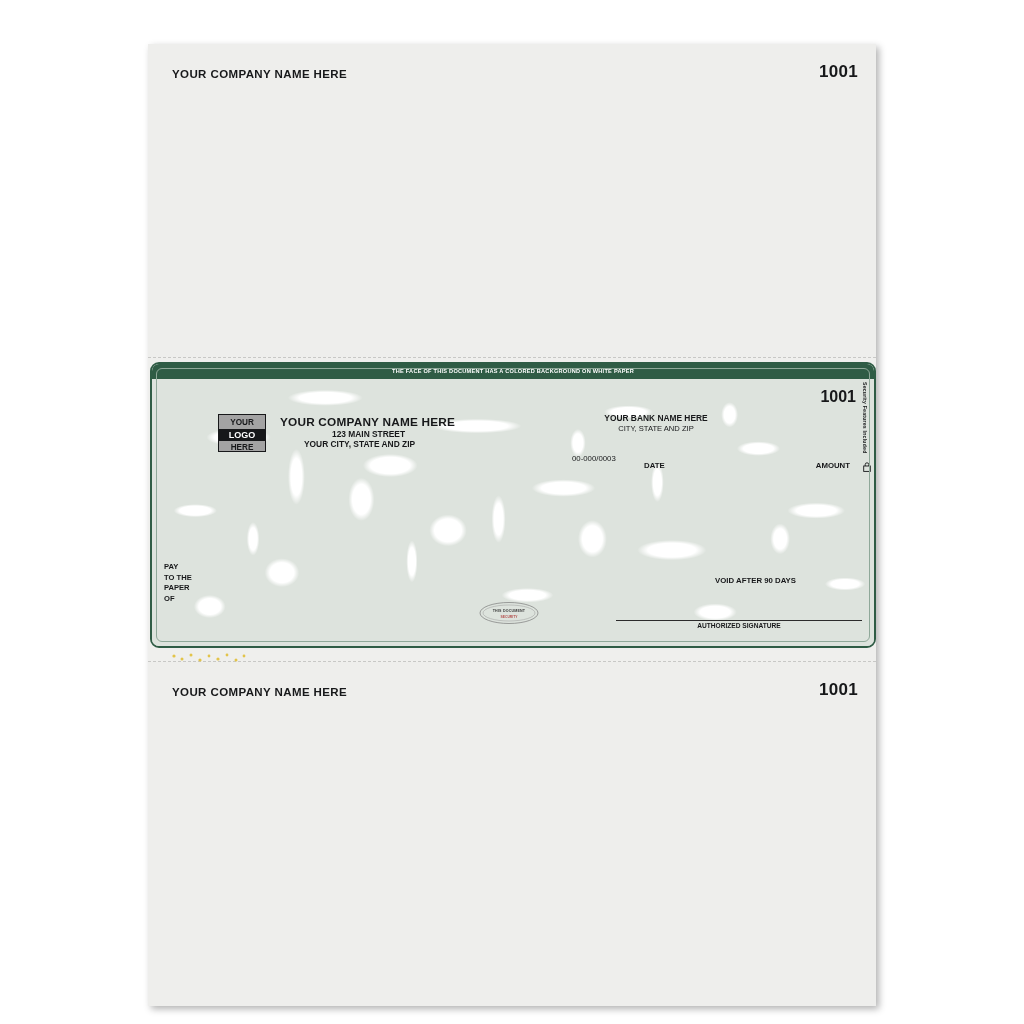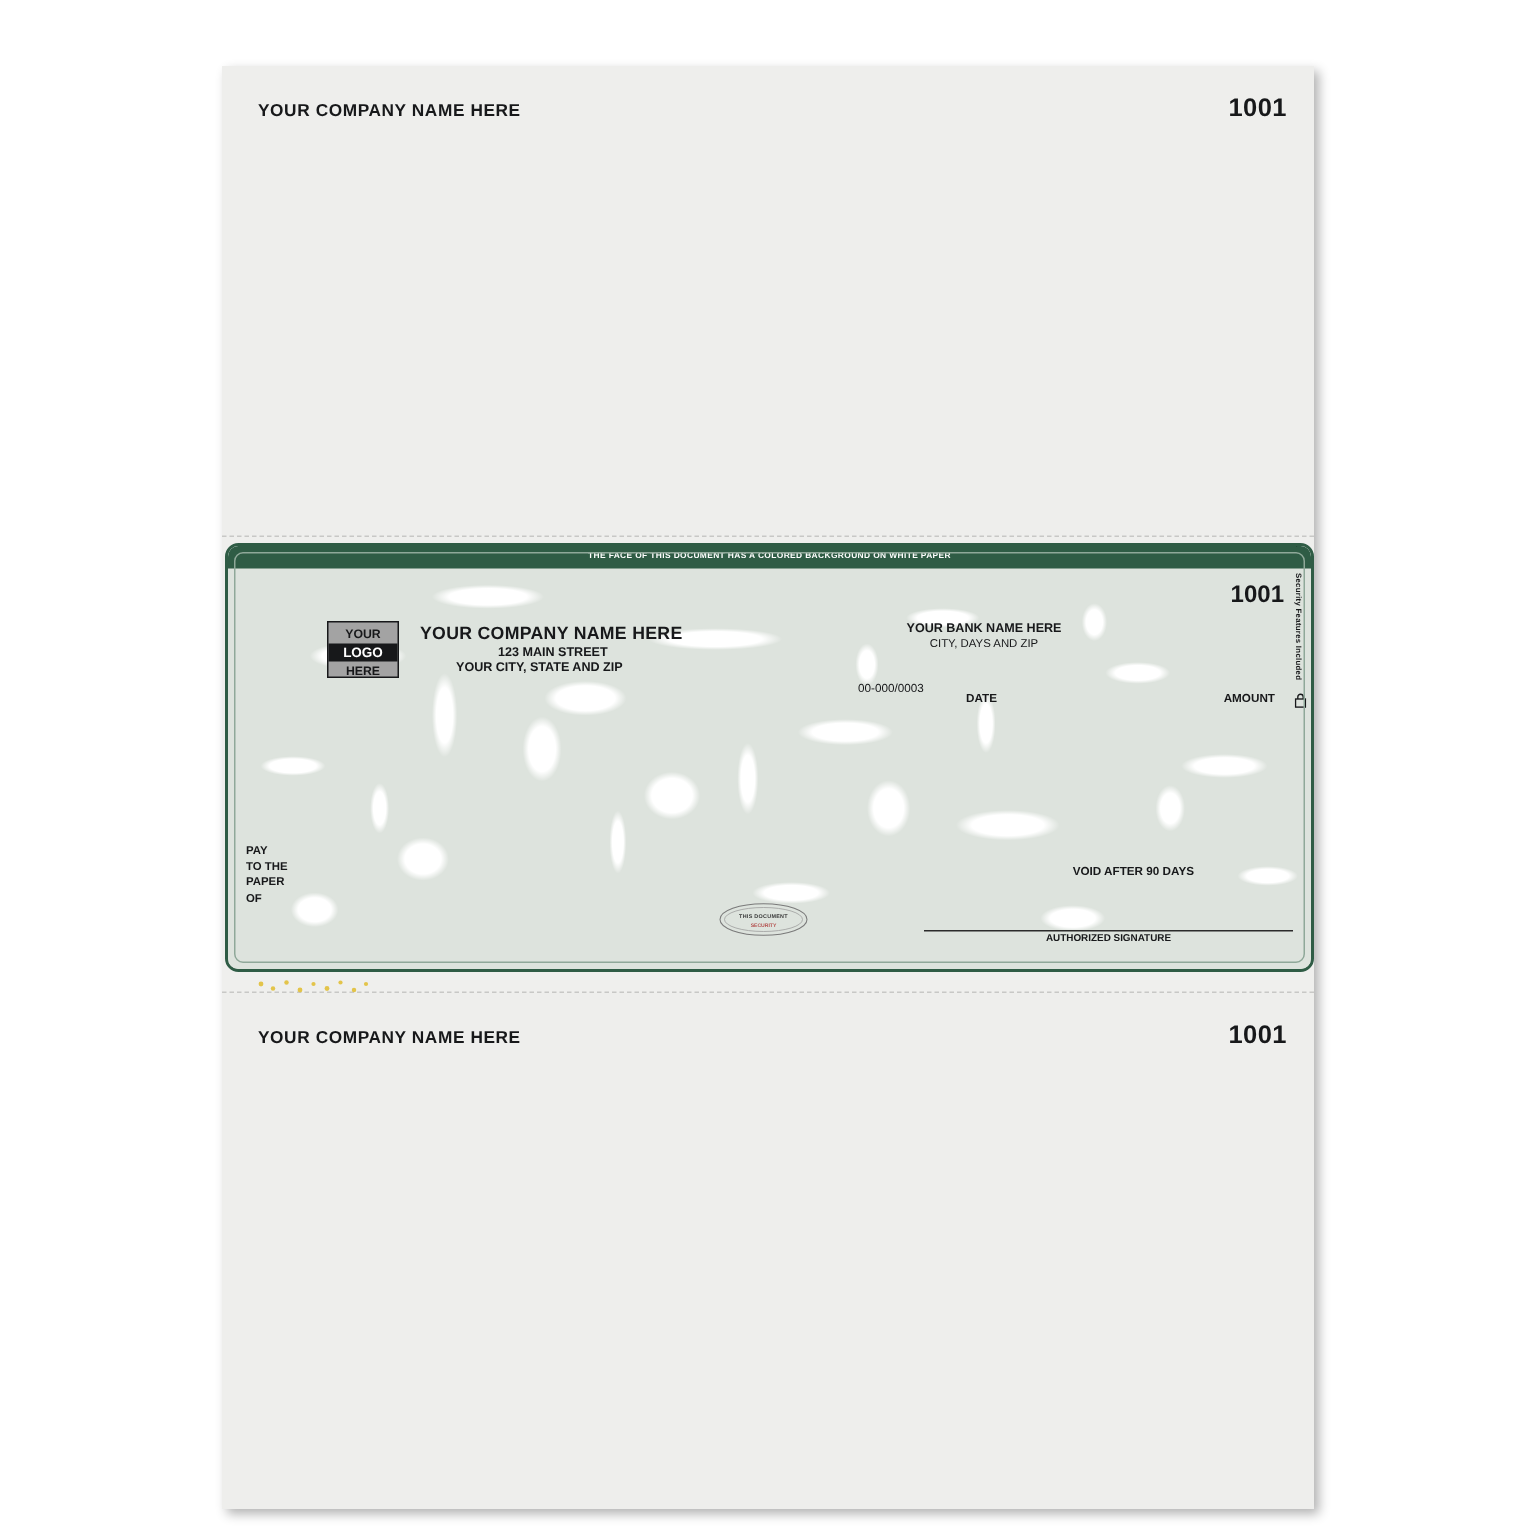--- a/index.html
+++ b/index.html
@@ -405,21 +405,21 @@
         <span>YOUR</span>
         <span class="logo-mid">LOGO</span>
         <span>HERE</span>
       </div>
 
       <div class="layer co-name">YOUR COMPANY NAME HERE</div>
       <div class="layer co-addr1">123 MAIN STREET</div>
       <div class="layer co-addr2">YOUR CITY, STATE AND ZIP</div>
 
       <div class="layer bank-name">YOUR BANK NAME HERE</div>
-      <div class="layer bank-city">CITY, DAYS AND ZIP</div>
+      <div class="layer bank-city">CITY, STATE AND ZIP</div>
 
       <div class="layer routing">00-000/0003</div>
       <div class="layer date-label">DATE</div>
       <div class="layer amount-label">AMOUNT</div>
 
       <div class="layer pay-block">
         <div>PAY</div>
         <div>TO THE</div>
         <div>PAPER</div>
         <div>OF</div>

